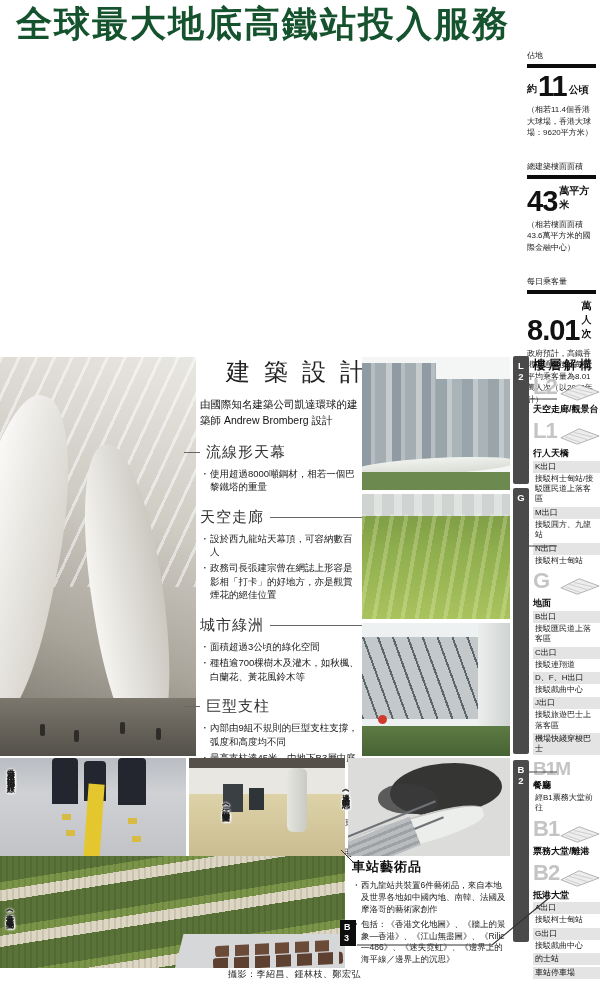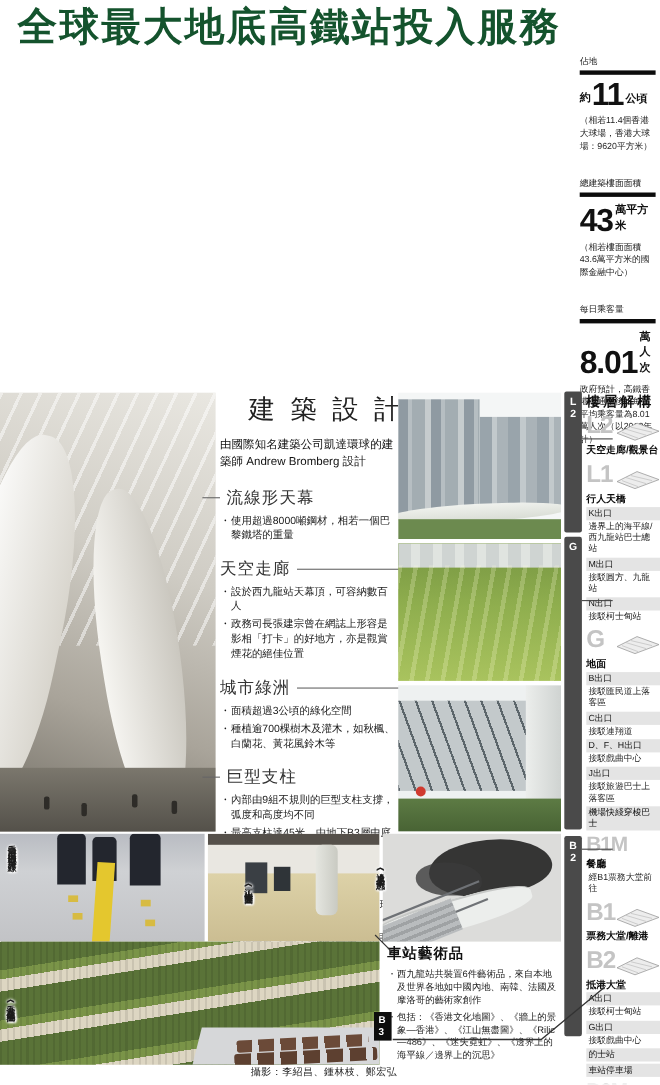--- a/index.html
+++ b/index.html
@@ -319,21 +319,21 @@
     <div class="floor">
       <div class="floor-head">
         <span class="floor-code">L1</span>
         <svg class="slab" width="40" height="24" viewBox="0 0 44 24">
             <polygon points="1,14 19,21 43,12 21,4" fill="#ededed" stroke="#9a9a9a" stroke-width="0.8"></polygon>
             <path d="M6,13 22,19 M10,10 30,16 M15,8 36,13" stroke="#bdbdbd" stroke-width="0.7" fill="none"></path>
           </svg>
       </div>
       <div class="floor-name">行人天橋</div>
       <div class="exit-label">K出口</div>
-      <div class="exit-desc">邊界上的海平線/西九龍站巴士總站</div>
+      <div class="exit-desc">接駁柯士甸站/接駁匯民道上落客區</div>
       <div class="exit-label">M出口</div>
       <div class="exit-desc">接駁圓方、九龍站</div>
       <div class="exit-label">N出口</div>
       <div class="exit-desc">接駁柯士甸站</div>
     </div>
 
     <div class="floor">
       <div class="floor-head">
         <span class="floor-code">G</span>
         <svg class="slab" width="40" height="24" viewBox="0 0 44 24">

